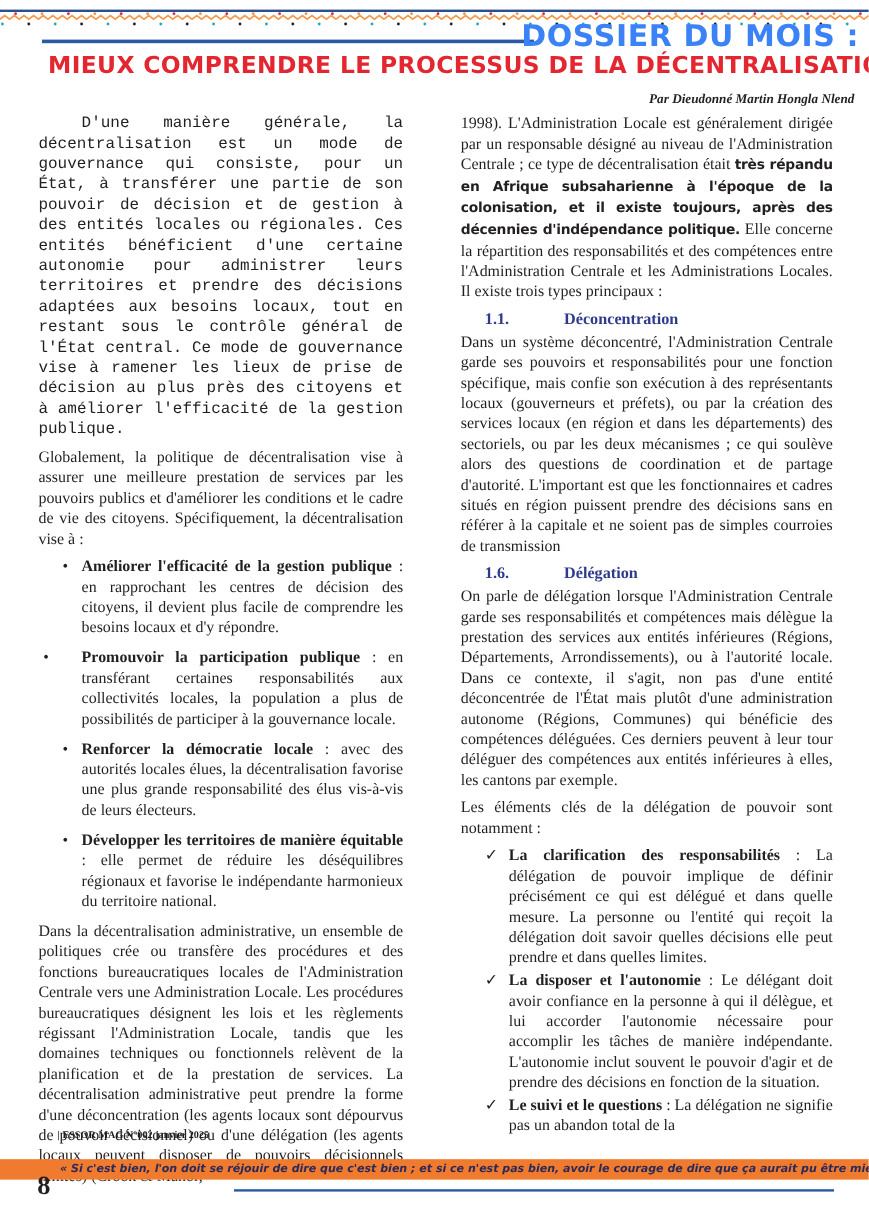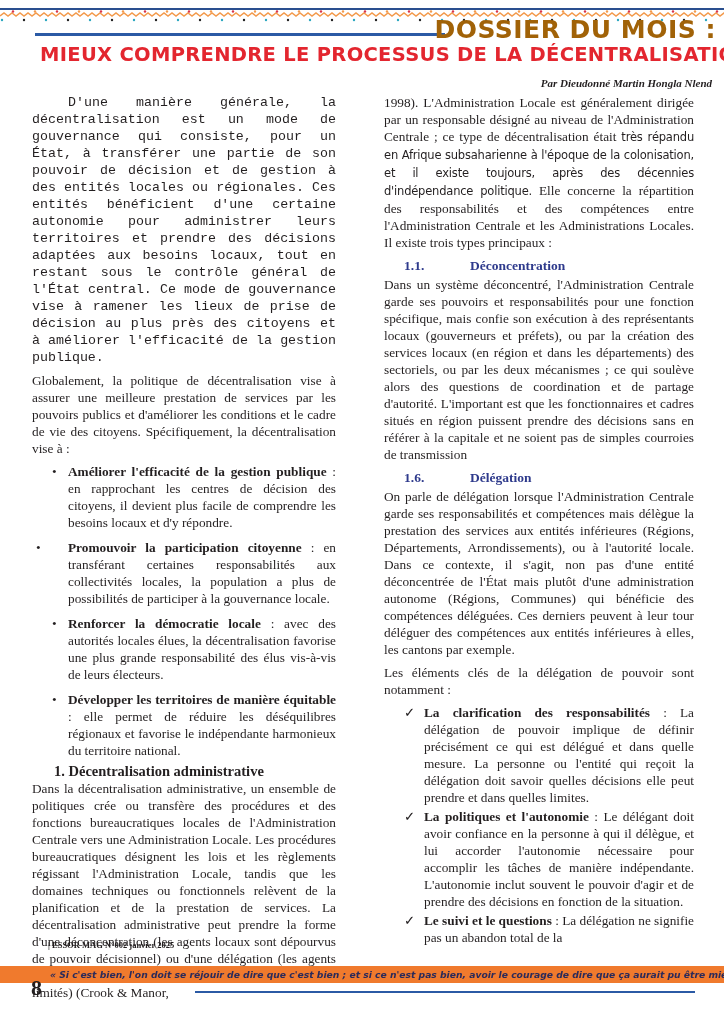--- a/index.html
+++ b/index.html
@@ -2,37 +2,37 @@
 <html><head>
 <meta charset="utf-8">
 <style>
   html, body { margin:0; padding:0; }
   body { width:724px; height:1024px; background:#ffffff; position:relative; overflow:hidden;
          font-family:"Liberation Serif", serif; color:#231f20; }
   .top-rule { position:absolute; left:0; top:8px; width:724px; height:2px; background:#2a4f8f; }
   .zigzag { position:absolute; left:0; top:10px; width:724px; height:14px; }
   .header-rule { position:absolute; left:35px; top:33px; width:410px; height:3px; background:#2b5aa5; }
   .kicker { position:absolute; right:8px; top:16px; font-family:"DejaVu Sans", sans-serif; font-weight:bold;
-            font-size:25px; color:#a16207; letter-spacing:0.5px; line-height:28px; }
+            font-size:25px; color:#3b82f6; letter-spacing:0.5px; line-height:28px; }
   .title { position:absolute; left:40px; top:43px; font-family:"DejaVu Sans", sans-serif; font-weight:bold;
            font-size:19.5px; color:#e3262f; letter-spacing:0.3px; white-space:nowrap; }
   .byline { position:absolute; right:12px; top:77px; font-style:italic; font-weight:bold; font-size:11px;margin-left:36px; }
   .col { position:absolute; top:94px; font-size:13.3px; line-height:17px; text-align:justify; }
   .col.left { left:32px; width:304px; }
   .col.right { left:384px; width:310px; }
   p { margin:0 0 6px 0; }
   .indent { text-indent:36px;font-family:Liberation Mono, monospace; }
   ul.bullets { list-style:none; margin:0 0 4px 0; padding:0; }
   ul.bullets li { position:relative; padding-left:36px; margin-bottom:8px; }
   ul.bullets li .dot { position:absolute; left:20px; top:0; }
   ul.bullets li.wide .dot { left:4px; }
   .h1 { font-weight:bold; font-size:14.5px; padding-left:22px; margin:-4px 0 0 0; }
   .h2 { font-weight:bold; color:#2e3a8c; font-size:13.5px; margin:4px 0 2px 0; }
   .h2 .num { display:inline-block; width:86px; padding-left:20px; box-sizing:border-box; }
-  .sans-bold { font-family:"DejaVu Sans", sans-serif; font-weight:normal; font-size:11.5px; letter-spacing:-0.2px; }
+  .sans-bold { font-family:"DejaVu Sans", sans-serif; font-weight:bold; font-size:11.5px; letter-spacing:-0.2px; }
   ul.checks { list-style:none; margin:0; padding:0; }
   ul.checks li { position:relative; padding-left:40px; margin-bottom:2px; }
   ul.checks li .ck { position:absolute; left:20px; top:0; }
   .footer-band { position:absolute; left:0; top:966px; width:724px; height:17px; background:#f07a2d; }
   .quote { position:absolute; left:50px; top:966px; width:670px; font-family:"DejaVu Sans", sans-serif;
            font-style:italic; font-weight:bold; font-size:9.2px; line-height:17px; color:#2a2a5a; white-space:nowrap; }
   .page-num { position:absolute; left:31px; top:975px; font-family:"Liberation Serif", serif; font-weight:bold; font-size:22px; }
   .mag { position:absolute; left:48px; top:940px; font-size:8.5px; font-weight:bold; white-space:nowrap; }
   .footer-rule { position:absolute; left:195px; top:991px; width:500px; height:2px; background:#2b5aa5; }
 </style>
@@ -113,38 +113,37 @@
 <div class="header-rule"></div>
 <div class="kicker">DOSSIER DU MOIS :</div>
 <div class="title">MIEUX COMPRENDRE LE PROCESSUS DE LA DÉCENTRALISATION</div>
 <div class="byline">Par  Dieudonné Martin Hongla Nlend</div>
 
 <div class="col left">
   <p class="indent">D'une manière générale, la décentralisation est un mode de gouvernance qui consiste, pour un État, à transférer une partie de son pouvoir de décision et de gestion à des entités locales ou régionales. Ces entités bénéficient d'une certaine autonomie pour administrer leurs territoires et prendre des décisions adaptées aux besoins locaux, tout en restant sous le contrôle général de l'État central. Ce mode de gouvernance vise à ramener les lieux de prise de décision au plus près des citoyens et à améliorer l'efficacité de la gestion publique.</p>
   <p>Globalement, la politique de décentralisation vise à assurer une meilleure prestation de services par les pouvoirs publics et d'améliorer les conditions et le cadre de vie des citoyens. Spécifiquement, la décentralisation vise à :</p>
   <ul class="bullets">
     <li><span class="dot">•</span><b>Améliorer l'efficacité de la gestion publique</b><span> : en rapprochant les centres de décision des citoyens, il devient plus facile de comprendre les besoins locaux et d'y répondre.</span></li>
-    <li class="wide"><span class="dot">•</span><b>Promouvoir la participation citoyenne</b><span> : en transférant certaines responsabilités aux collectivités locales, la population a plus de possibilités de participer à la gouvernance locale.</span></li>
+    <li class="wide"><span class="dot">•</span><b>Promouvoir la participation publique</b><span> : en transférant certaines responsabilités aux collectivités locales, la population a plus de possibilités de participer à la gouvernance locale.</span></li>
     <li><span class="dot">•</span><b>Renforcer la démocratie locale</b><span> : avec des autorités locales élues, la décentralisation favorise une plus grande responsabilité des élus vis-à-vis de leurs électeurs.</span></li>
     <li><span class="dot">•</span><b>Développer les territoires de manière équitable</b><span> : elle permet de réduire les déséquilibres régionaux et favorise le indépendante harmonieux du territoire national.</span></li>
   </ul>
-  <div class="h1">1. Décentralisation administrative</div>
   <p>Dans la décentralisation administrative, un ensemble de politiques crée ou transfère des procédures et des fonctions bureaucratiques locales de l'Administration Centrale vers une Administration Locale. Les procédures bureaucratiques désignent les lois et les règlements régissant l'Administration Locale, tandis que les domaines techniques ou fonctionnels relèvent de la planification et de la prestation de services. La décentralisation administrative peut prendre la forme d'une déconcentration (les agents locaux sont dépourvus de pouvoir décisionnel) ou d'une délégation (les agents locaux peuvent disposer de pouvoirs décisionnels limités) (Crook &amp; Manor,</p>
 </div>
 
 <div class="col right">
   <p><span>1998). L'Administration Locale est généralement dirigée par un responsable désigné au niveau de l'Administration Centrale ; ce type de décentralisation était </span><span class="sans-bold">très répandu en Afrique subsaharienne à l'époque de la colonisation, et il existe toujours, après des décennies d'indépendance politique.</span><span> Elle concerne la répartition des responsabilités et des compétences entre l'Administration Centrale et les Administrations Locales. Il existe trois types principaux :</span></p>
   <div class="h2"><span class="num">1.1.</span><span>Déconcentration</span></div>
   <p>Dans un système déconcentré, l'Administration Centrale garde ses pouvoirs et responsabilités pour une fonction spécifique, mais confie son exécution à des représentants locaux (gouverneurs et préfets), ou par la création des services locaux (en région et dans les départements) des sectoriels, ou par les deux mécanismes ; ce qui soulève alors des questions de coordination et de partage d'autorité. L'important est que les fonctionnaires et cadres situés en région puissent prendre des décisions sans en référer à la capitale et ne soient pas de simples courroies de transmission</p>
   <div class="h2"><span class="num">1.6.</span><span>Délégation</span></div>
   <p>On parle de délégation lorsque l'Administration Centrale garde ses responsabilités et compétences mais délègue la prestation des services aux entités inférieures (Régions, Départements, Arrondissements), ou à l'autorité locale. Dans ce contexte, il s'agit, non pas d'une entité déconcentrée de l'État mais plutôt d'une administration autonome (Régions, Communes) qui bénéficie des compétences déléguées. Ces derniers peuvent à leur tour déléguer des compétences aux entités inférieures à elles, les cantons par exemple.</p>
   <p>Les éléments clés de la délégation de pouvoir sont notamment :</p>
   <ul class="checks">
     <li><span class="ck">✓</span><b>La clarification des responsabilités</b><span> : La délégation de pouvoir implique de définir précisément ce qui est délégué et dans quelle mesure. La personne ou l'entité qui reçoit la délégation doit savoir quelles décisions elle peut prendre et dans quelles limites.</span></li>
-    <li><span class="ck">✓</span><b>La politiques et l'autonomie</b><span> : Le délégant doit avoir confiance en la personne à qui il délègue, et lui accorder l'autonomie nécessaire pour accomplir les tâches de manière indépendante. L'autonomie inclut souvent le pouvoir d'agir et de prendre des décisions en fonction de la situation.</span></li>
+    <li><span class="ck">✓</span><b>La disposer et l'autonomie</b><span> : Le délégant doit avoir confiance en la personne à qui il délègue, et lui accorder l'autonomie nécessaire pour accomplir les tâches de manière indépendante. L'autonomie inclut souvent le pouvoir d'agir et de prendre des décisions en fonction de la situation.</span></li>
     <li><span class="ck">✓</span><b>Le suivi et le questions</b><span> : La délégation ne signifie pas un abandon total de la</span></li>
   </ul>
 </div>
 
 <div class="footer-band"></div>
 <div class="quote">« Si c'est bien, l'on doit se réjouir de dire que c'est bien ; et si ce n'est pas bien, avoir le courage de dire que ça aurait pu être mieux » (A.B.Y.)</div>
 <div class="page-num">8</div>
 <div class="mag">| ESSOR MAG  N°002  janvier 2025</div>
 <div class="footer-rule"></div>
 

